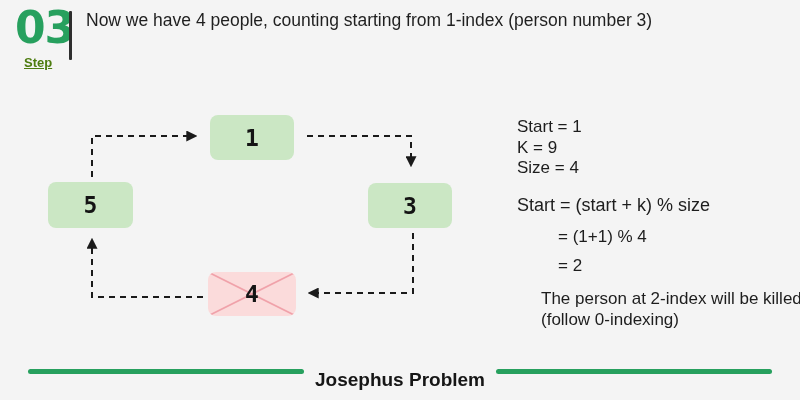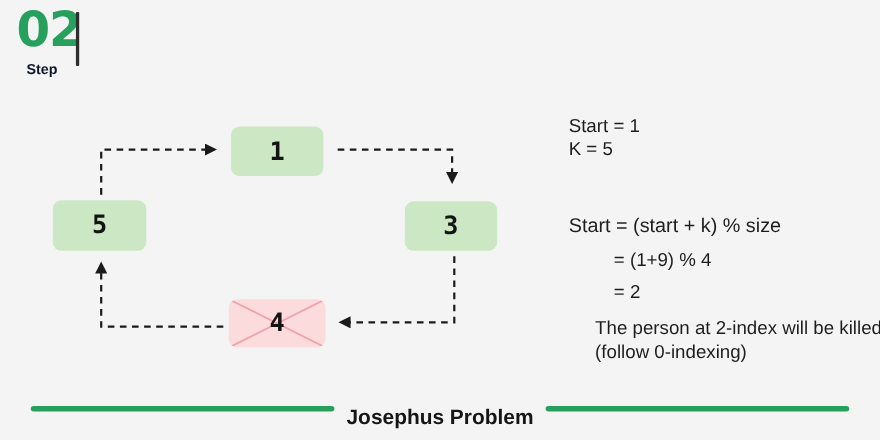--- a/index.html
+++ b/index.html
@@ -12,21 +12,21 @@
 
   
   .step-number {
     position:absolute; left:15px; top:4px;
     font-family:"DejaVu Sans", sans-serif;
     font-size:44px; font-weight:900; letter-spacing:-1px; line-height:1.1;
     color: var(--accent-green, #27a05e);
   }
   .step-label {
     position:absolute; left:24px; top:55px;
-    font-size:13px; font-weight:bold; color:#0f172a;
+    font-size:13px; font-weight:bold; color:#4d7c0f;text-decoration:underline;
   }
   .header-divider {
     position:absolute; left:69px; top:11px; width:3px; height:49px;
     background:#2e2e2e; border-radius:1px;
   }
   .desc {
     position:absolute; left:86px; top:9px;
     font-size:17.5px; line-height:23px; color:#1f1f1f;
   }
 
@@ -51,45 +51,46 @@
 
   
   .arrows { position:absolute; left:0; top:0; width:500px; height:345px; }
   .arrows path.conn {
     fill:none; stroke: var(--arrow-color, #1a1a1a);
     stroke-width:2; stroke-dasharray:6 5;
   }
   .arrows marker path { fill: var(--arrow-color, #1a1a1a); }
 
   
-  .calc-vars       { position:absolute; left:517px; top:105px; font-size:17px; line-height:20.5px; }
+  .calc-vars       { position:absolute; left:517px; top:117px; font-size:17px; line-height:20.5px; }
   .calc-formula    { position:absolute; left:517px; top:195px; font-size:18px; }
   .calc-steps      { position:absolute; left:558px; top:222px; font-size:17px; line-height:29px; }
   .calc-conclusion { position:absolute; left:515px; top:288px; width:262px; font-size:17px; line-height:21px;margin-left:26px; }
 
   
   .footer {
     position:absolute; left:28px; right:28px; top:369px;
     display:flex; align-items:flex-start; gap:11px;
   }
   .footer .rule {
     flex:1; height:5px; border-radius:3px;
     background: var(--accent-green, #27a05e);
   }
   .footer-title {
     font-size:19px; font-weight:bold; color:#161616; white-space:nowrap;
   }
 </style>
 </head>
 <body style="--background: #f4f4f4; --accent-green: #27a05e; --node-green: #cbe7c4; --node-pink: #fbdbdb; --pink-cross: #f0a2aa; --arrow-color: #1a1a1a; --text-dark: #1d1d1d;">
 
-<div class="step-number">02</div>
+<div class="step-number">03</div>
 <div class="step-label">Step</div>
 <div class="header-divider"></div>
 <div class="desc">
+  <div>Now we have 4 people, counting starting from 1-index (person number 3)</div>
 </div>
 
 <svg class="arrows" viewBox="0 0 500 345" aria-hidden="true">
   <defs>
     <marker id="ah" viewBox="0 0 10 10" refX="7" refY="5" markerWidth="5.5" markerHeight="5.5" orient="auto">
       <path d="M0,0 L10,5 L0,10 Z"></path>
     </marker>
   </defs>
   <path class="conn" d="M92,177 L92,136 L194,136" marker-end="url(#ah)"></path>
   <path class="conn" d="M307,136 L411,136 L411,164" marker-end="url(#ah)"></path>
@@ -109,25 +110,26 @@
     <line x1="100" y1="0" x2="0" y2="100" vector-effect="non-scaling-stroke"></line>
   </svg>
   <span class="label">4</span>
 </div>
 <div class="node" id="node-5">
   <span class="label">5</span>
 </div>
 
 <div class="calc-vars">
   <div>Start = 1</div>
-  <div>K = 5</div>
+  <div>K = 9</div>
+  <div>Size = 4</div>
 </div>
 <div class="calc-formula">Start = (start + k) % size</div>
 <div class="calc-steps">
-  <div>= (1+9) % 4</div>
+  <div>= (1+1) % 4</div>
   <div>= 2</div>
 </div>
 <div class="calc-conclusion">The person at 2-index will be killed (follow 0-indexing)</div>
 
 <div class="footer">
   <div class="rule"></div>
   <div class="footer-title">Josephus Problem</div>
   <div class="rule"></div>
 </div>
 

